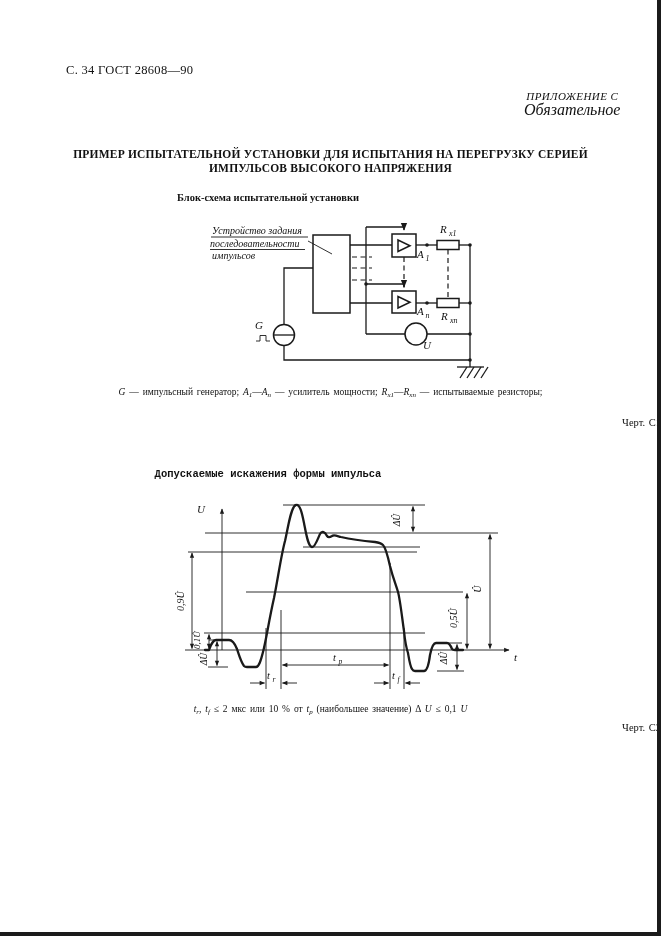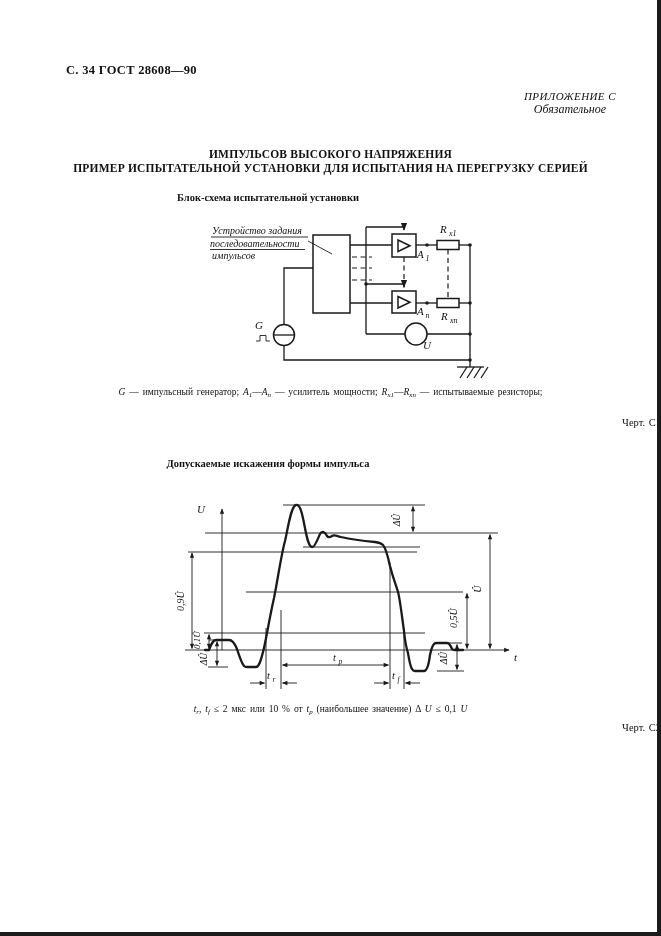--- a/index.html
+++ b/index.html
@@ -1,27 +1,27 @@
 <!DOCTYPE html>
 <html><head>
 <meta charset="utf-8">
 <style>
   html,body{margin:0;padding:0;background:#e8e8e8;}
   .page{position:relative;width:661px;height:936px;background:#ffffff;overflow:hidden;
         font-family:"Liberation Serif", serif;color:#111;}
   .abs{position:absolute;}
-  .hdr{left:66px;top:63px;font-weight:bold;font-size:12.5px;letter-spacing:0.3px;}
+  .hdr{left:66px;top:63px;font-weight:normal;font-size:12.5px;letter-spacing:0.3px;}
   .appendix{left:524px;top:90px;font-style:italic;text-align:center;line-height:13px;}
   .appendix .l1{font-size:11px;letter-spacing:0.4px;}
-  .appendix .l2{font-size:12px;}
+  .appendix .l2{font-size:16px;}
   .title{left:0;top:148px;width:661px;text-align:center;font-weight:bold;
          font-size:11.5px;line-height:13.5px;letter-spacing:0.2px;}
   .subt{left:0;width:536px;text-align:center;font-weight:bold;font-size:10.5px;}
   .s1{top:192px;}
-  .s2{top:458px;}
+  .s2{top:468px;font-family:Liberation Mono, monospace;}
   .cap{left:0;width:661px;text-align:center;font-size:9.5px;line-height:12.5px;word-spacing:1.5px;}
   .c1{top:386px;}
   .c2{top:703px;}
   .figlab{left:0;width:661px;text-align:right;font-size:10.5px;word-spacing:1px;}
   .f1{top:417px;}
   .f2{top:722px;}
   .p-i{font-style:italic;}
   .p-sub{font-style:italic;font-size:7px;vertical-align:-1.5px;}
   svg{position:absolute;overflow:visible;}
   svg text{font-family:"Liberation Serif", serif;fill:#111;}
@@ -42,22 +42,22 @@
 <div class="page">
 
   <div class="abs hdr">С. 34 ГОСТ 28608—90</div>
 
   <div class="abs appendix">
     <div class="l1">ПРИЛОЖЕНИЕ С</div>
     <div class="l2">Обязательное</div>
   </div>
 
   <div class="abs title">
+    <div>ПРИМЕР ИСПЫТАТЕЛЬНОЙ УСТАНОВКИ ДЛЯ ИСПЫТАНИЯ НА ПЕРЕГРУЗКУ СЕРИЕЙ</div>
     <div>ИМПУЛЬСОВ ВЫСОКОГО НАПРЯЖЕНИЯ</div>
-    <div>ПРИМЕР ИСПЫТАТЕЛЬНОЙ УСТАНОВКИ ДЛЯ ИСПЫТАНИЯ НА ПЕРЕГРУЗКУ СЕРИЕЙ</div>
   </div>
 
   <div class="abs subt s1">Блок-схема испытательной установки</div>
 
   <svg class="abs" style="left:200px;top:218px;" width="300" height="170" viewBox="200 218 300 170">
     <defs>
       <marker id="ah" viewBox="0 0 10 10" refX="9" refY="5" markerWidth="9" markerHeight="6" orient="auto-start-reverse">
           <path d="M0,1 L10,5 L0,9 z" fill="#1a1a1a"></path>
         </marker>
     </defs>

